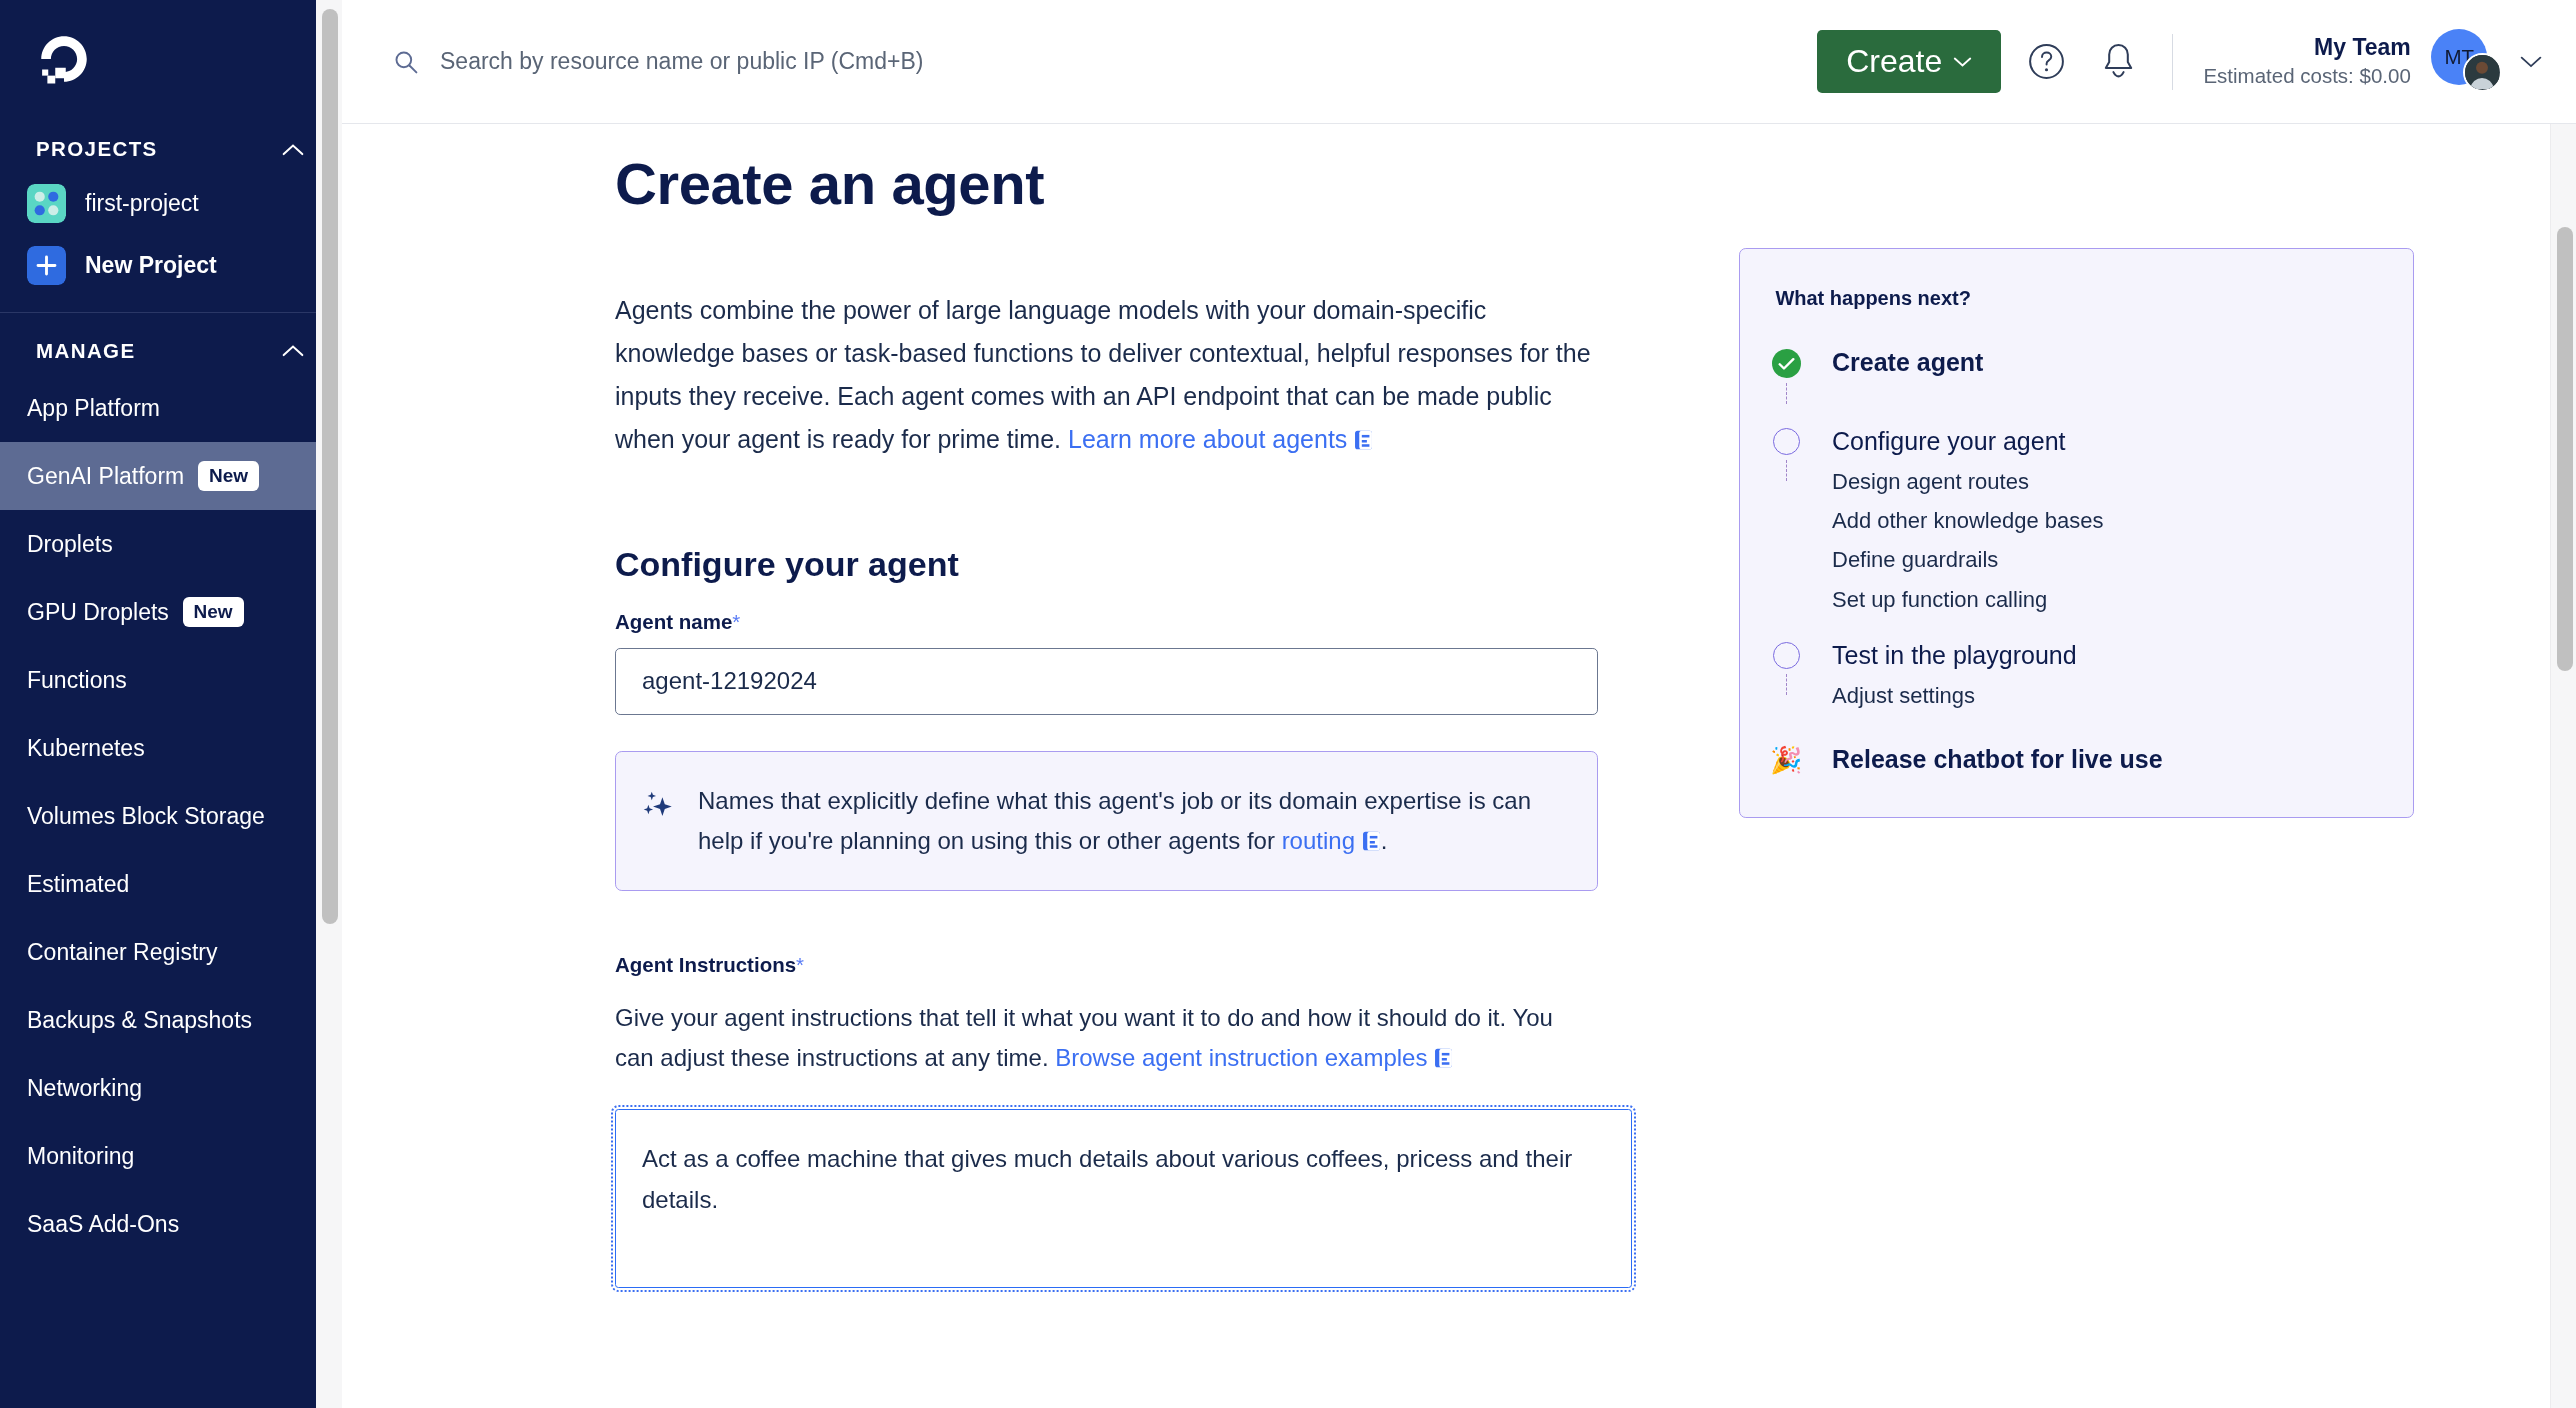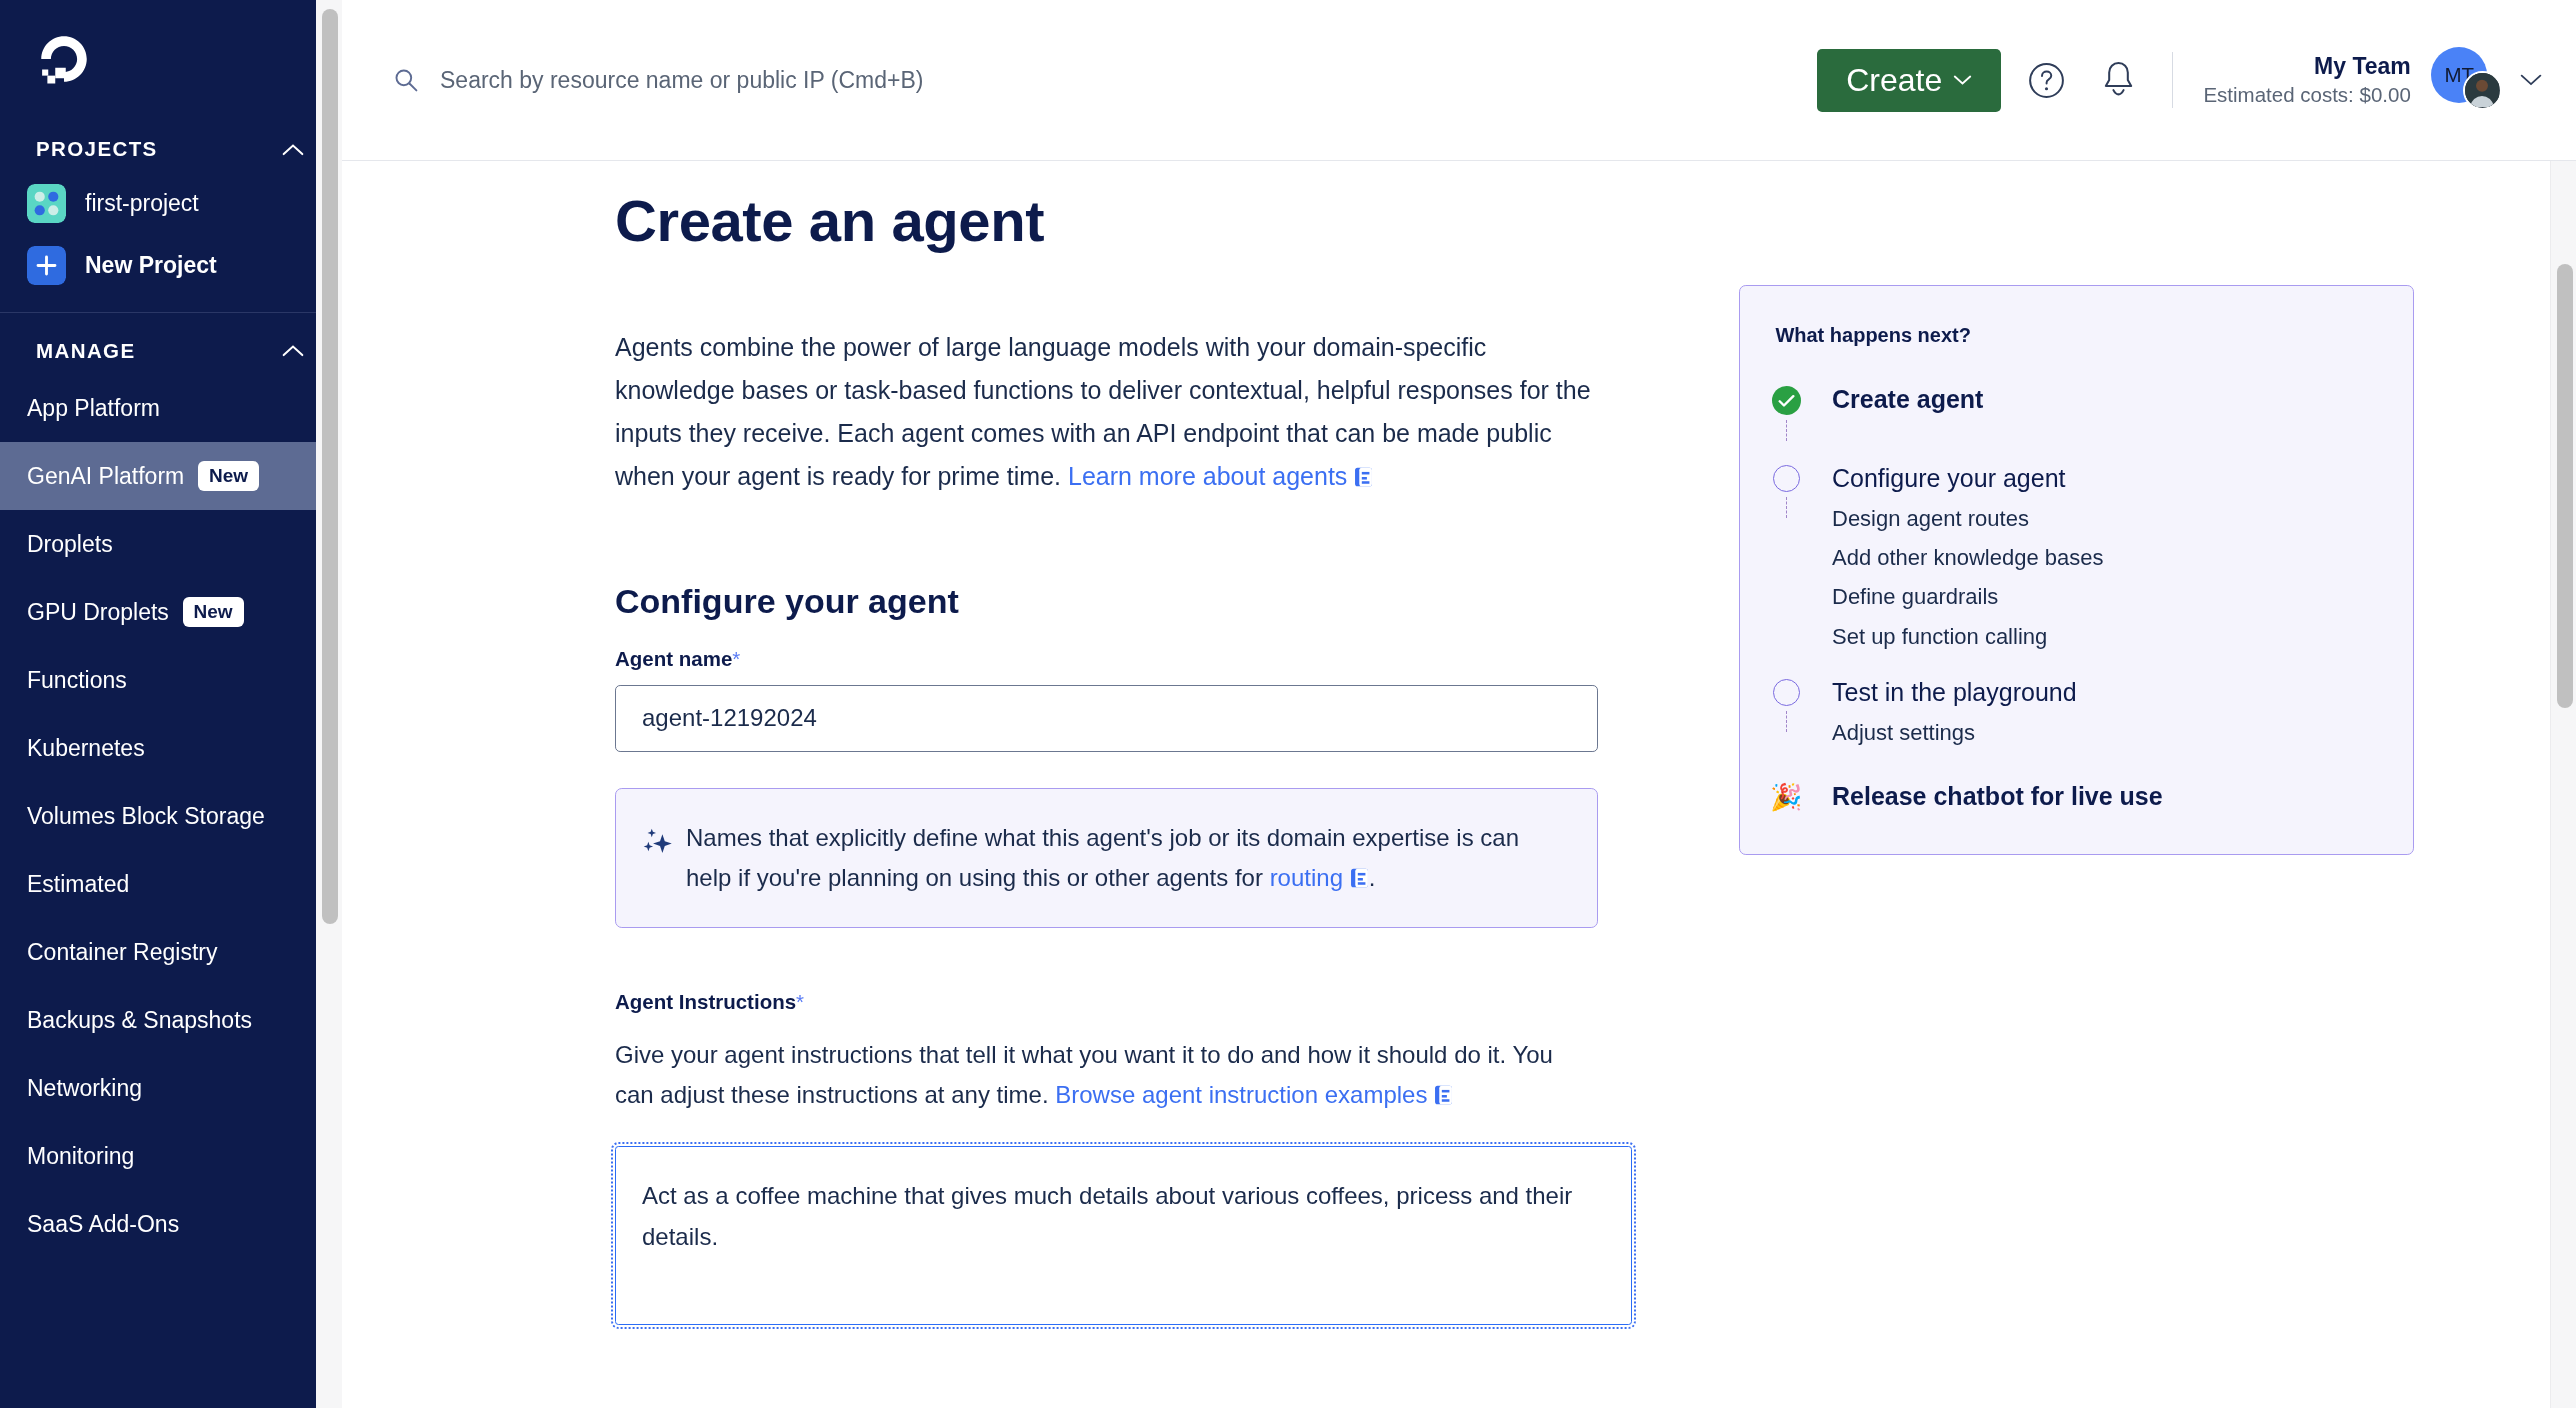--- a/index.html
+++ b/index.html
@@ -116,21 +116,21 @@
   .main {
     flex: 1 1 auto;
     height: 1409px;
     position: relative;
     background: #ffffff;
     overflow: hidden;
   }
 
   
   .topbar {
-    height: 161px;
+    height: 124px;
     border-bottom: 0.9px solid #e5e7ec;
     display: flex;
     align-items: center;
     padding: 0 34px 0 51px;
     background: #ffffff;
   }
   .search-box {
     display: flex;
     align-items: center;
     gap: 19px;
@@ -282,21 +282,21 @@
   }
 
   .tip-box {
     width: 983px;
     margin-top: 36px;
     background: #f5f4fd;
     border: 0.9px solid #a99bf0;
     border-radius: 6.8px;
     padding: 29px 31px 29px 26px;
     display: flex;
-    gap: 10px;
+    gap: 22px;
     align-items: flex-start;
   }
   .sparkle-icon { width: 34px; height: 34px; flex: 0 0 34px; margin-top: 6.8px; }
   .tip-text {
     font-size: 24px;
     line-height: 1.68;
     color: #1b2b4b;
   }
 
   .instr-label { margin-top: 62px; }

